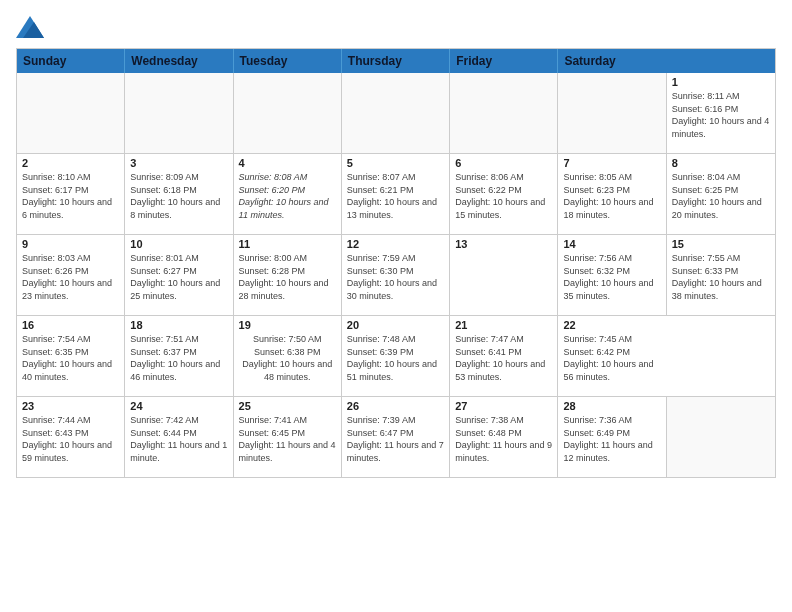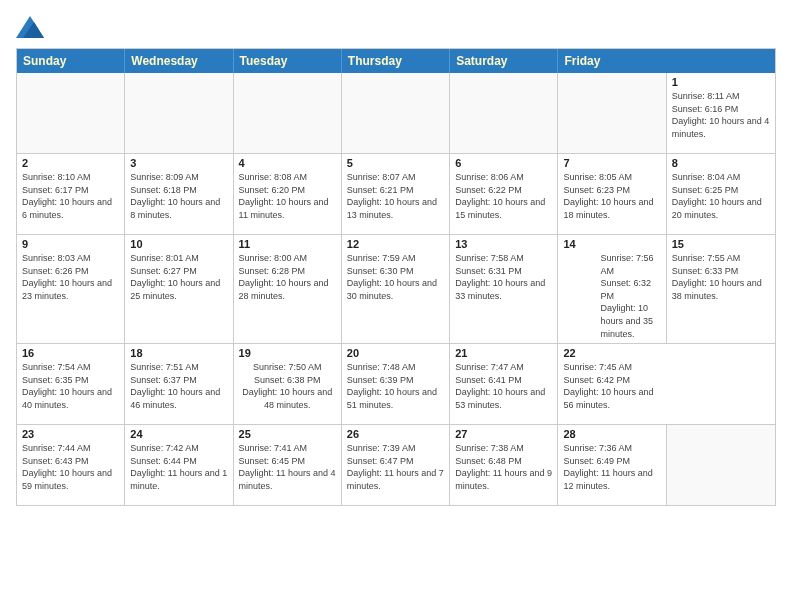--- a/index.html
+++ b/index.html
@@ -58,21 +58,21 @@
     .title-location {
       font-size: 16px;
       color: #555;
     }
     .cal-header-row {
       display: grid;
       grid-template-columns: repeat(7, 1fr);
       background: #2a7ac0;
     }
     .cal-header-cell {
-      color: #fef9c3;
+      color: #0f172a;
       font-size: 12px;
       font-weight: bold;
       padding: 5px 6px;
       text-align: left;
       border-right: 1px solid #4a9ad4;
     }
     .cal-header-cell:last-child { border-right: none; }
     .cal-body {
       display: flex;
       flex-direction: column;
@@ -133,22 +133,22 @@
       <div class="title-location"></div>
     </div>
   </div>
 
   <div class="outer">
     <div class="cal-header-row" id="cal-header">
         <div class="cal-header-cell">Sunday</div>
         <div class="cal-header-cell">Wednesday</div>
         <div class="cal-header-cell">Tuesday</div>
         <div class="cal-header-cell">Thursday</div>
+        <div class="cal-header-cell">Friday</div>
         <div class="cal-header-cell">Saturday</div>
-        <div class="cal-header-cell">Friday</div>
       </div>
     <div class="cal-body" id="cal-body">
         <div class="cal-row">
           <div class="cal-cell empty"></div>
           <div class="cal-cell empty"></div>
           <div class="cal-cell empty"></div>
           <div class="cal-cell empty"></div>
           <div class="cal-cell empty"></div>
           <div class="cal-cell empty"></div>
           <div class="cal-cell">
@@ -166,21 +166,21 @@
 Daylight: 10 hours and 6 minutes.</div>
           </div>
           <div class="cal-cell">
             <span class="day-num">3</span>
             <div class="day-info" style="white-space: pre-line;">Sunrise: 8:09 AM
 Sunset: 6:18 PM
 Daylight: 10 hours and 8 minutes.</div>
           </div>
           <div class="cal-cell">
             <span class="day-num">4</span>
-            <div class="day-info" style="white-space: pre-line;">Sunrise: 8:08 AM
+            <div class="day-info" style="white-space: pre-line; font-style: italic;">Sunrise: 8:08 AM
 Sunset: 6:20 PM
 Daylight: 10 hours and 11 minutes.</div>
           </div>
           <div class="cal-cell">
             <span class="day-num">5</span>
             <div class="day-info" style="white-space: pre-line;">Sunrise: 8:07 AM
 Sunset: 6:21 PM
 Daylight: 10 hours and 13 minutes.</div>
           </div>
           <div class="cal-cell">
@@ -222,27 +222,24 @@
 Daylight: 10 hours and 28 minutes.</div>
           </div>
           <div class="cal-cell">
             <span class="day-num">12</span>
             <div class="day-info" style="white-space: pre-line;">Sunrise: 7:59 AM
 Sunset: 6:30 PM
 Daylight: 10 hours and 30 minutes.</div>
           </div>
           <div class="cal-cell">
             <span class="day-num">13</span>
-            <div class="day-info" style="white-space: pre-line;">Sunrise: 7:58 AM
-Sunset: 6:31 PM
-Daylight: 10 hours and 33 minutes.</div>
           </div>
           <div class="cal-cell">
             <span class="day-num">14</span>
-            <div class="day-info" style="white-space: pre-line; margin-left: 37px;">Sunrise: 7:56 AM
+            <div class="day-info" style="white-space: pre-line;">Sunrise: 7:56 AM
 Sunset: 6:32 PM
 Daylight: 10 hours and 35 minutes.</div>
           </div>
           <div class="cal-cell">
             <span class="day-num">15</span>
             <div class="day-info" style="white-space: pre-line;">Sunrise: 7:55 AM
 Sunset: 6:33 PM
 Daylight: 10 hours and 38 minutes.</div>
           </div>
         </div>

